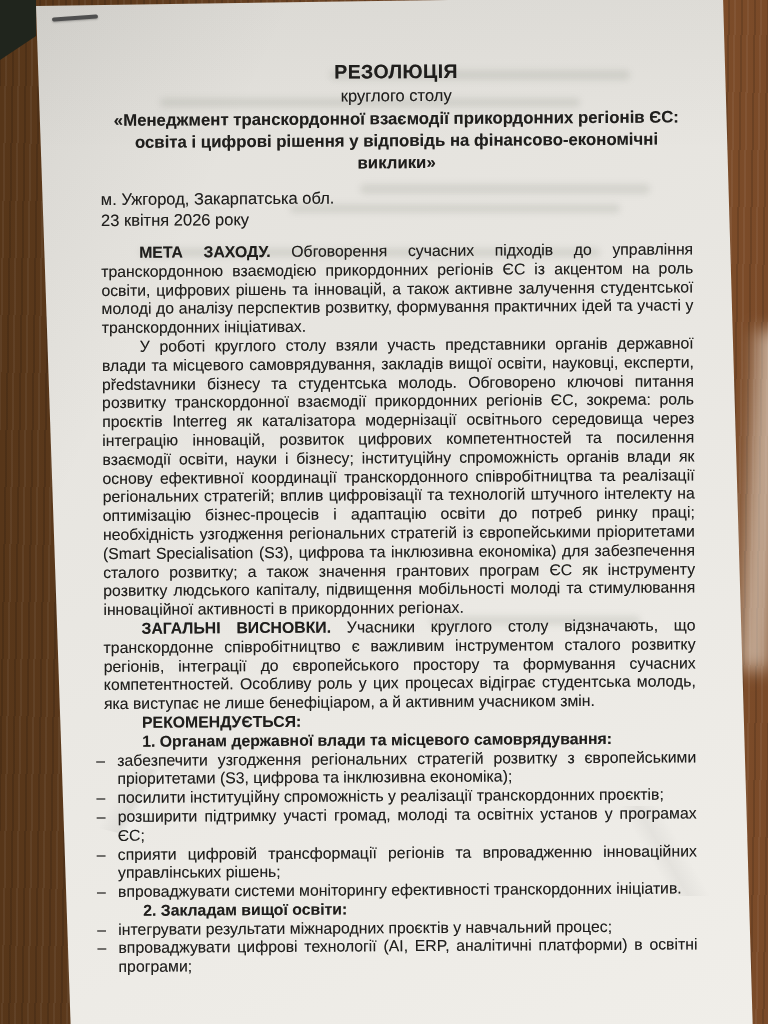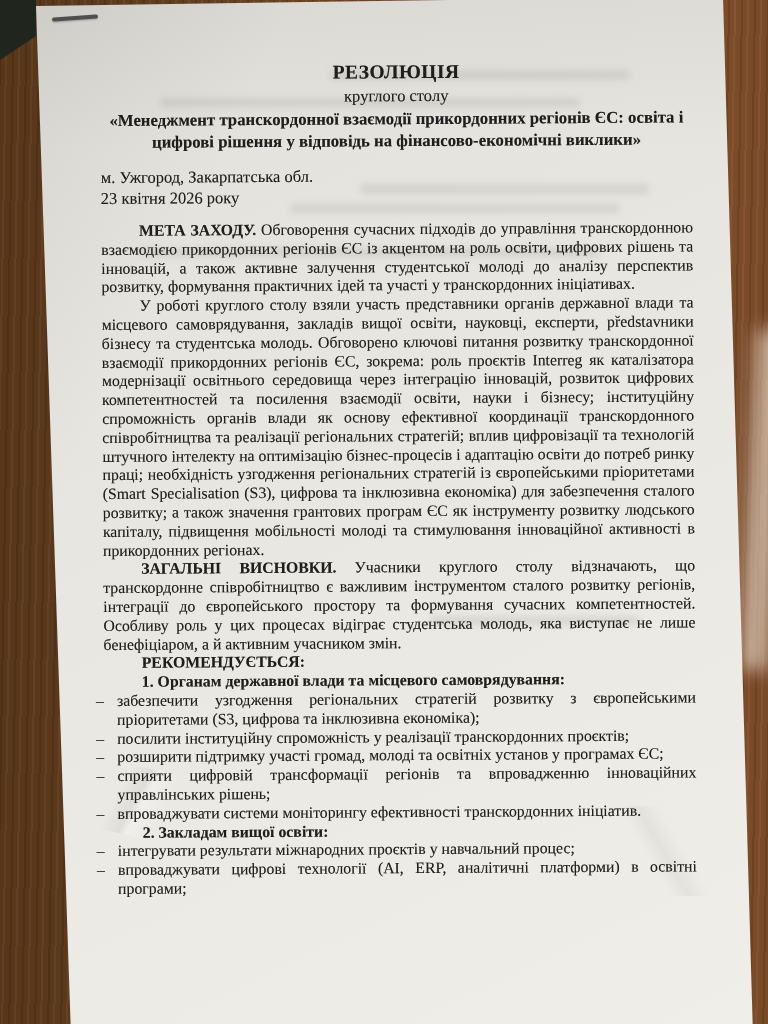--- a/index.html
+++ b/index.html
@@ -6,21 +6,21 @@
   .scene{
     position:relative;
     width:768px;height:1024px;
     overflow:hidden;
     background-color:#6b4226;
     background-image:
       repeating-linear-gradient(91deg,
         rgba(0,0,0,0.12) 0 2px, rgba(0,0,0,0) 2px 6px,
         rgba(255,255,255,0.05) 6px 8px, rgba(0,0,0,0) 8px 13px),
       linear-gradient(90deg,#573619 0%,#654022 30%,#744929 62%,#7f502c 85%,#7a4a28 100%);
-    font-family:Liberation Serif, serif;
+    font-family:Liberation Sans, sans-serif;
   }
   .dark-corner{
     position:absolute;left:0;top:0;width:36px;height:60px;
     background:#20251d;
     clip-path:polygon(0 0,100% 0,100% 60%,0 100%);
   }
   .wood-sheen{
     position:absolute;right:-10px;top:330px;width:30px;height:340px;
     background:rgba(255,245,235,0.55);
     filter:blur(9px);

